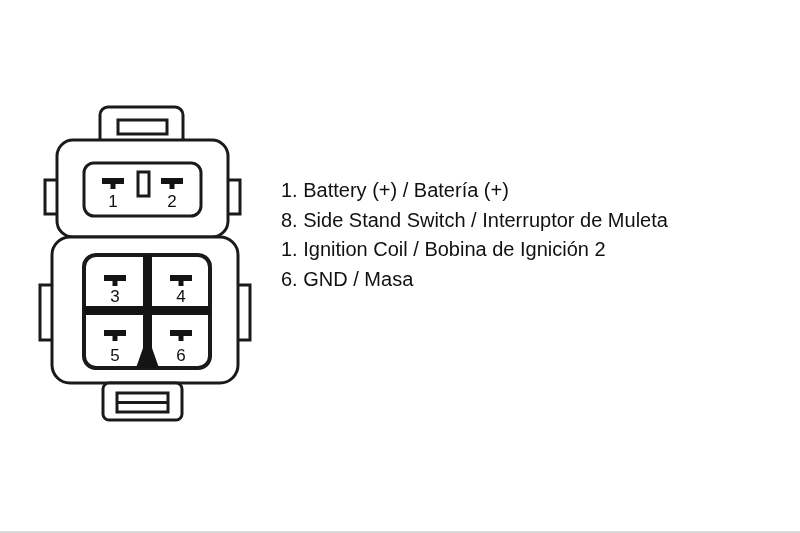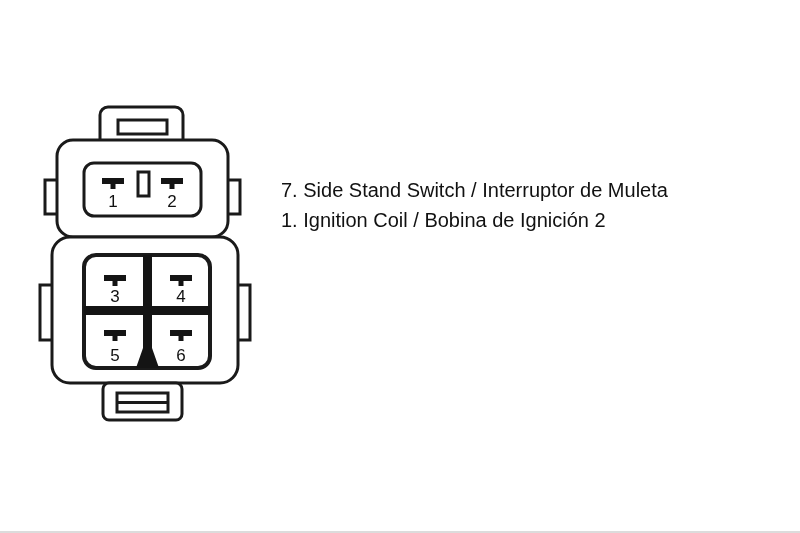--- a/index.html
+++ b/index.html
@@ -118,18 +118,20 @@
     <rect class="solid" x="79" y="240" width="22" height="6"></rect>
     <rect class="solid" x="87.5" y="246" width="5" height="5"></rect>
     <text class="pin-num" x="90" y="271">5</text>
 
     <rect class="solid" x="145" y="240" width="22" height="6"></rect>
     <rect class="solid" x="153.5" y="246" width="5" height="5"></rect>
     <text class="pin-num" x="156" y="271">6</text>
   </svg>
 
   <div class="legend">
-    <div class="legend-item">7. Side Stand Switch / Interruptor de Muleta</div>
+    <div class="legend-item">1. Battery (+) / Batería (+)</div>
+    <div class="legend-item">8. Side Stand Switch / Interruptor de Muleta</div>
     <div class="legend-item">1. Ignition Coil / Bobina de Ignición 2</div>
+    <div class="legend-item">6. GND / Masa</div>
   </div>
 
   <div class="bottom-edge"></div>
 </div>
 
 </body></html>

